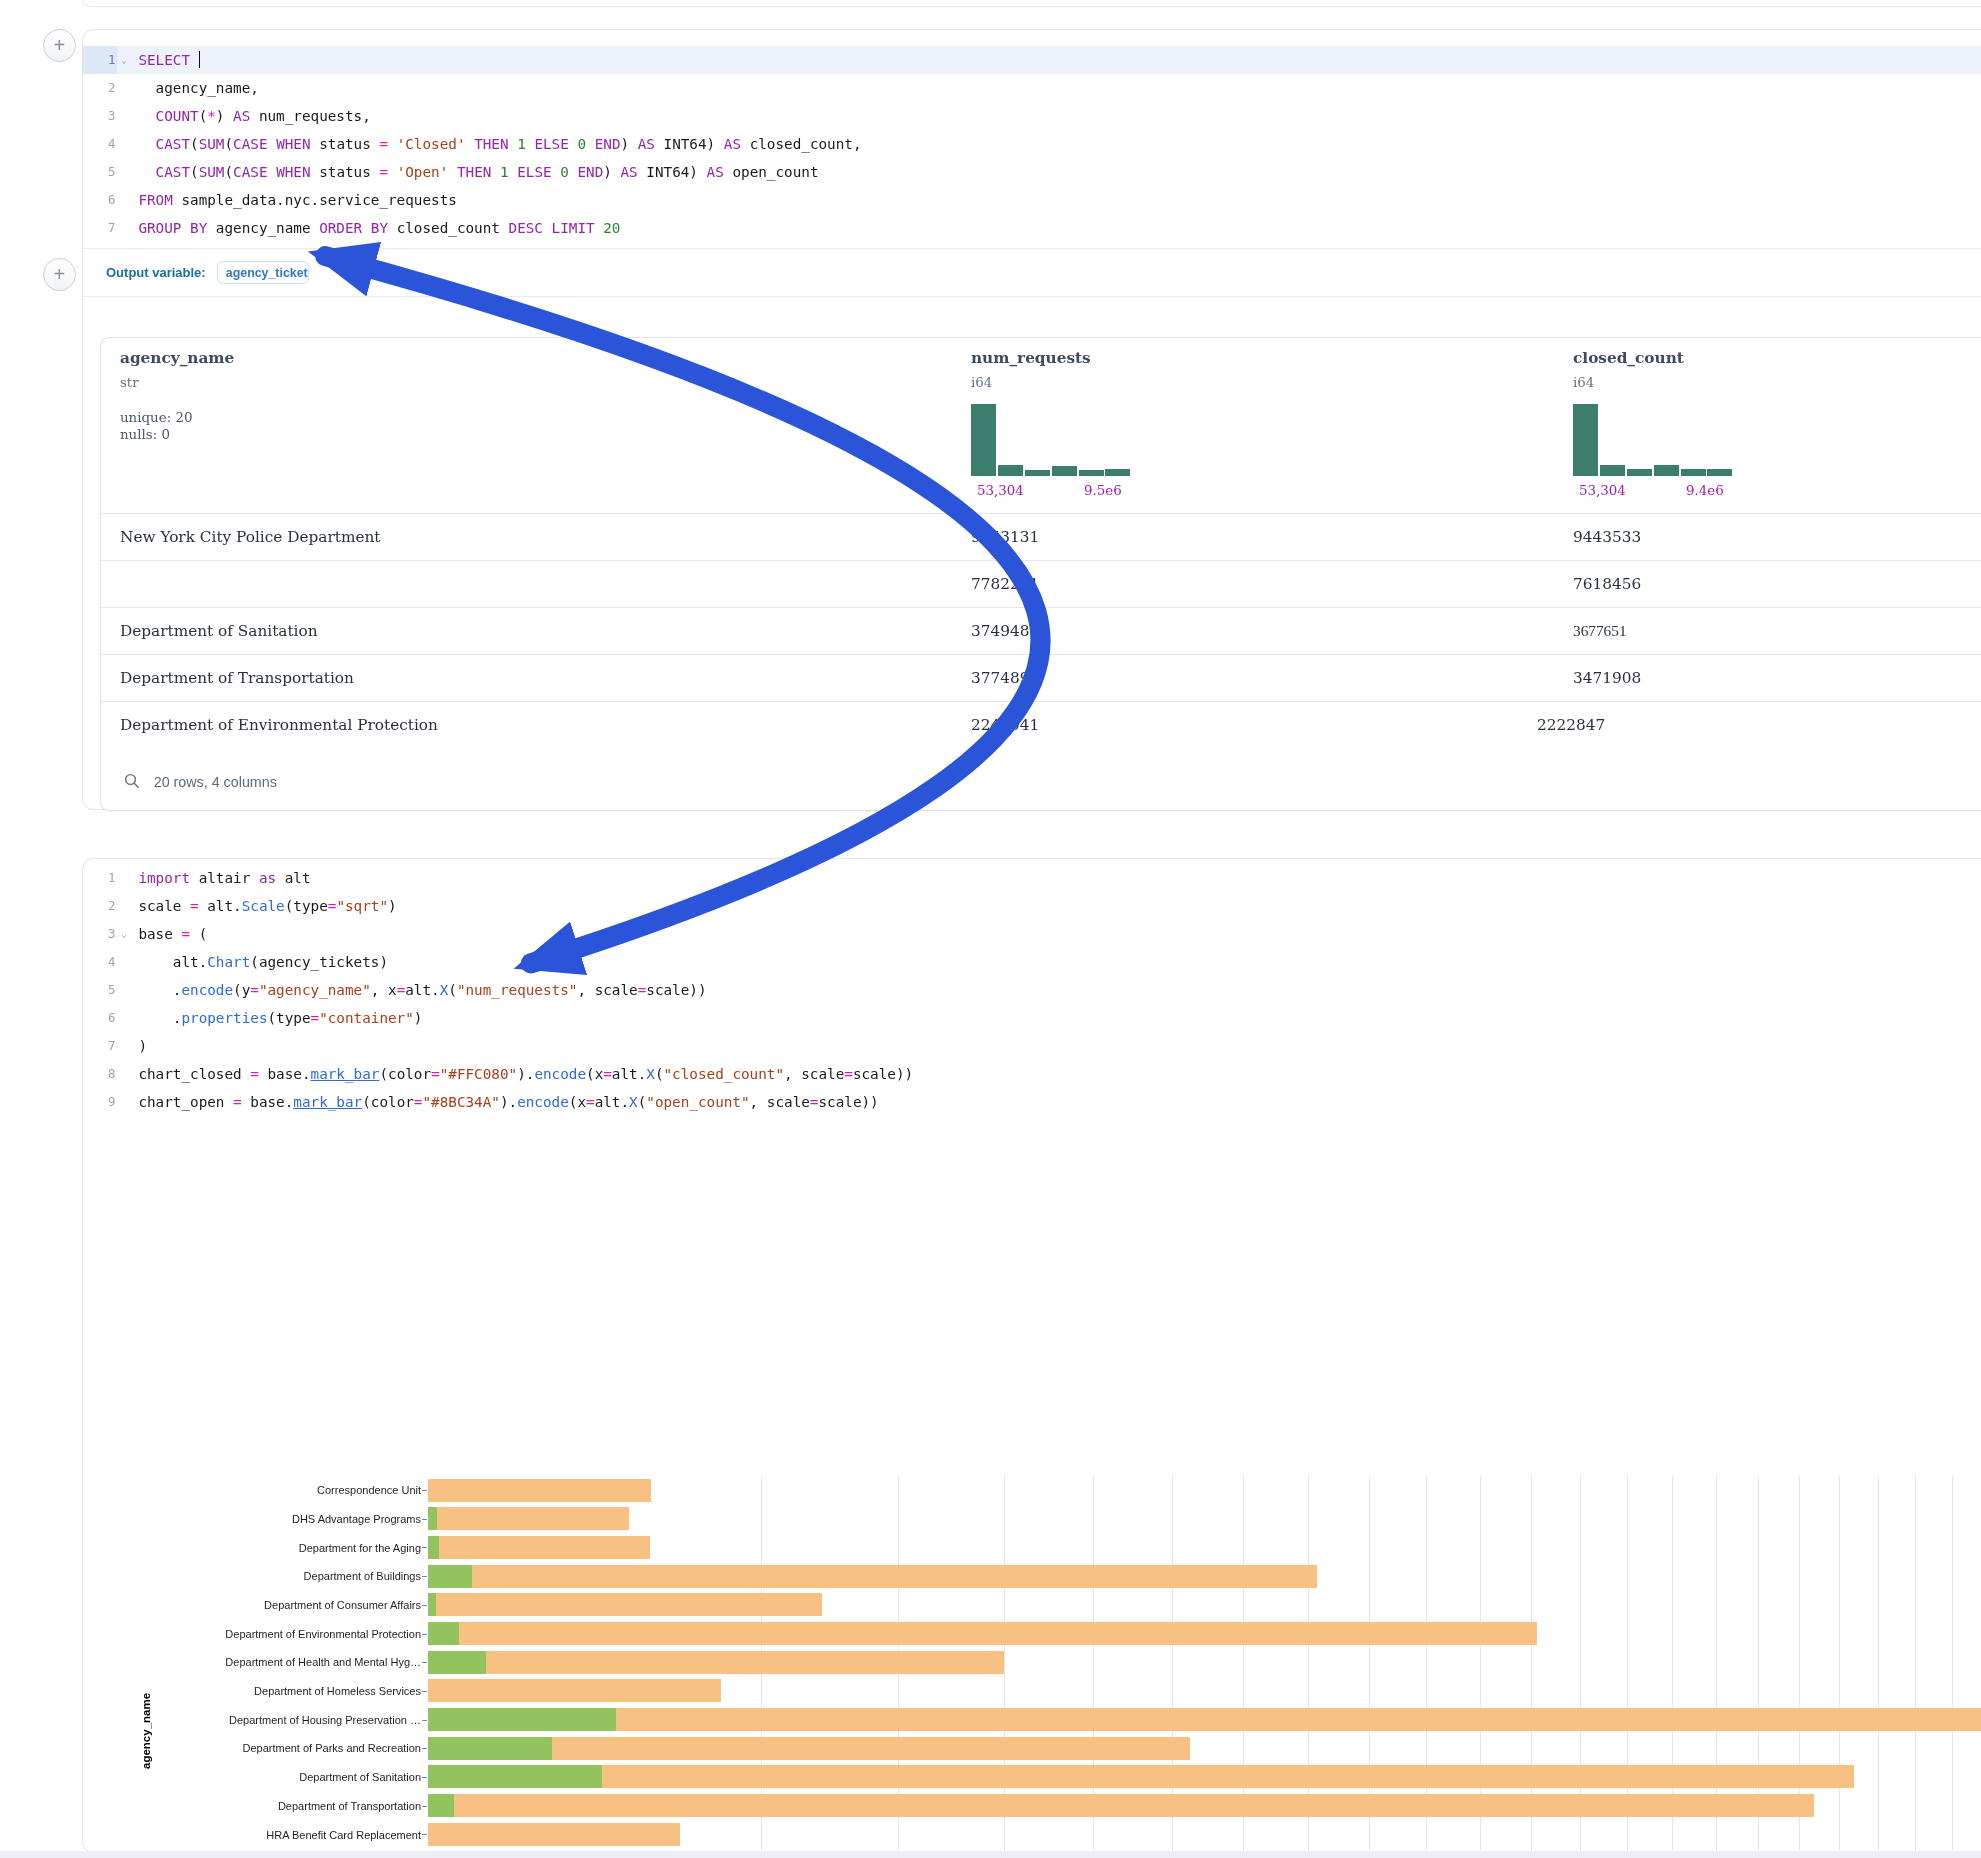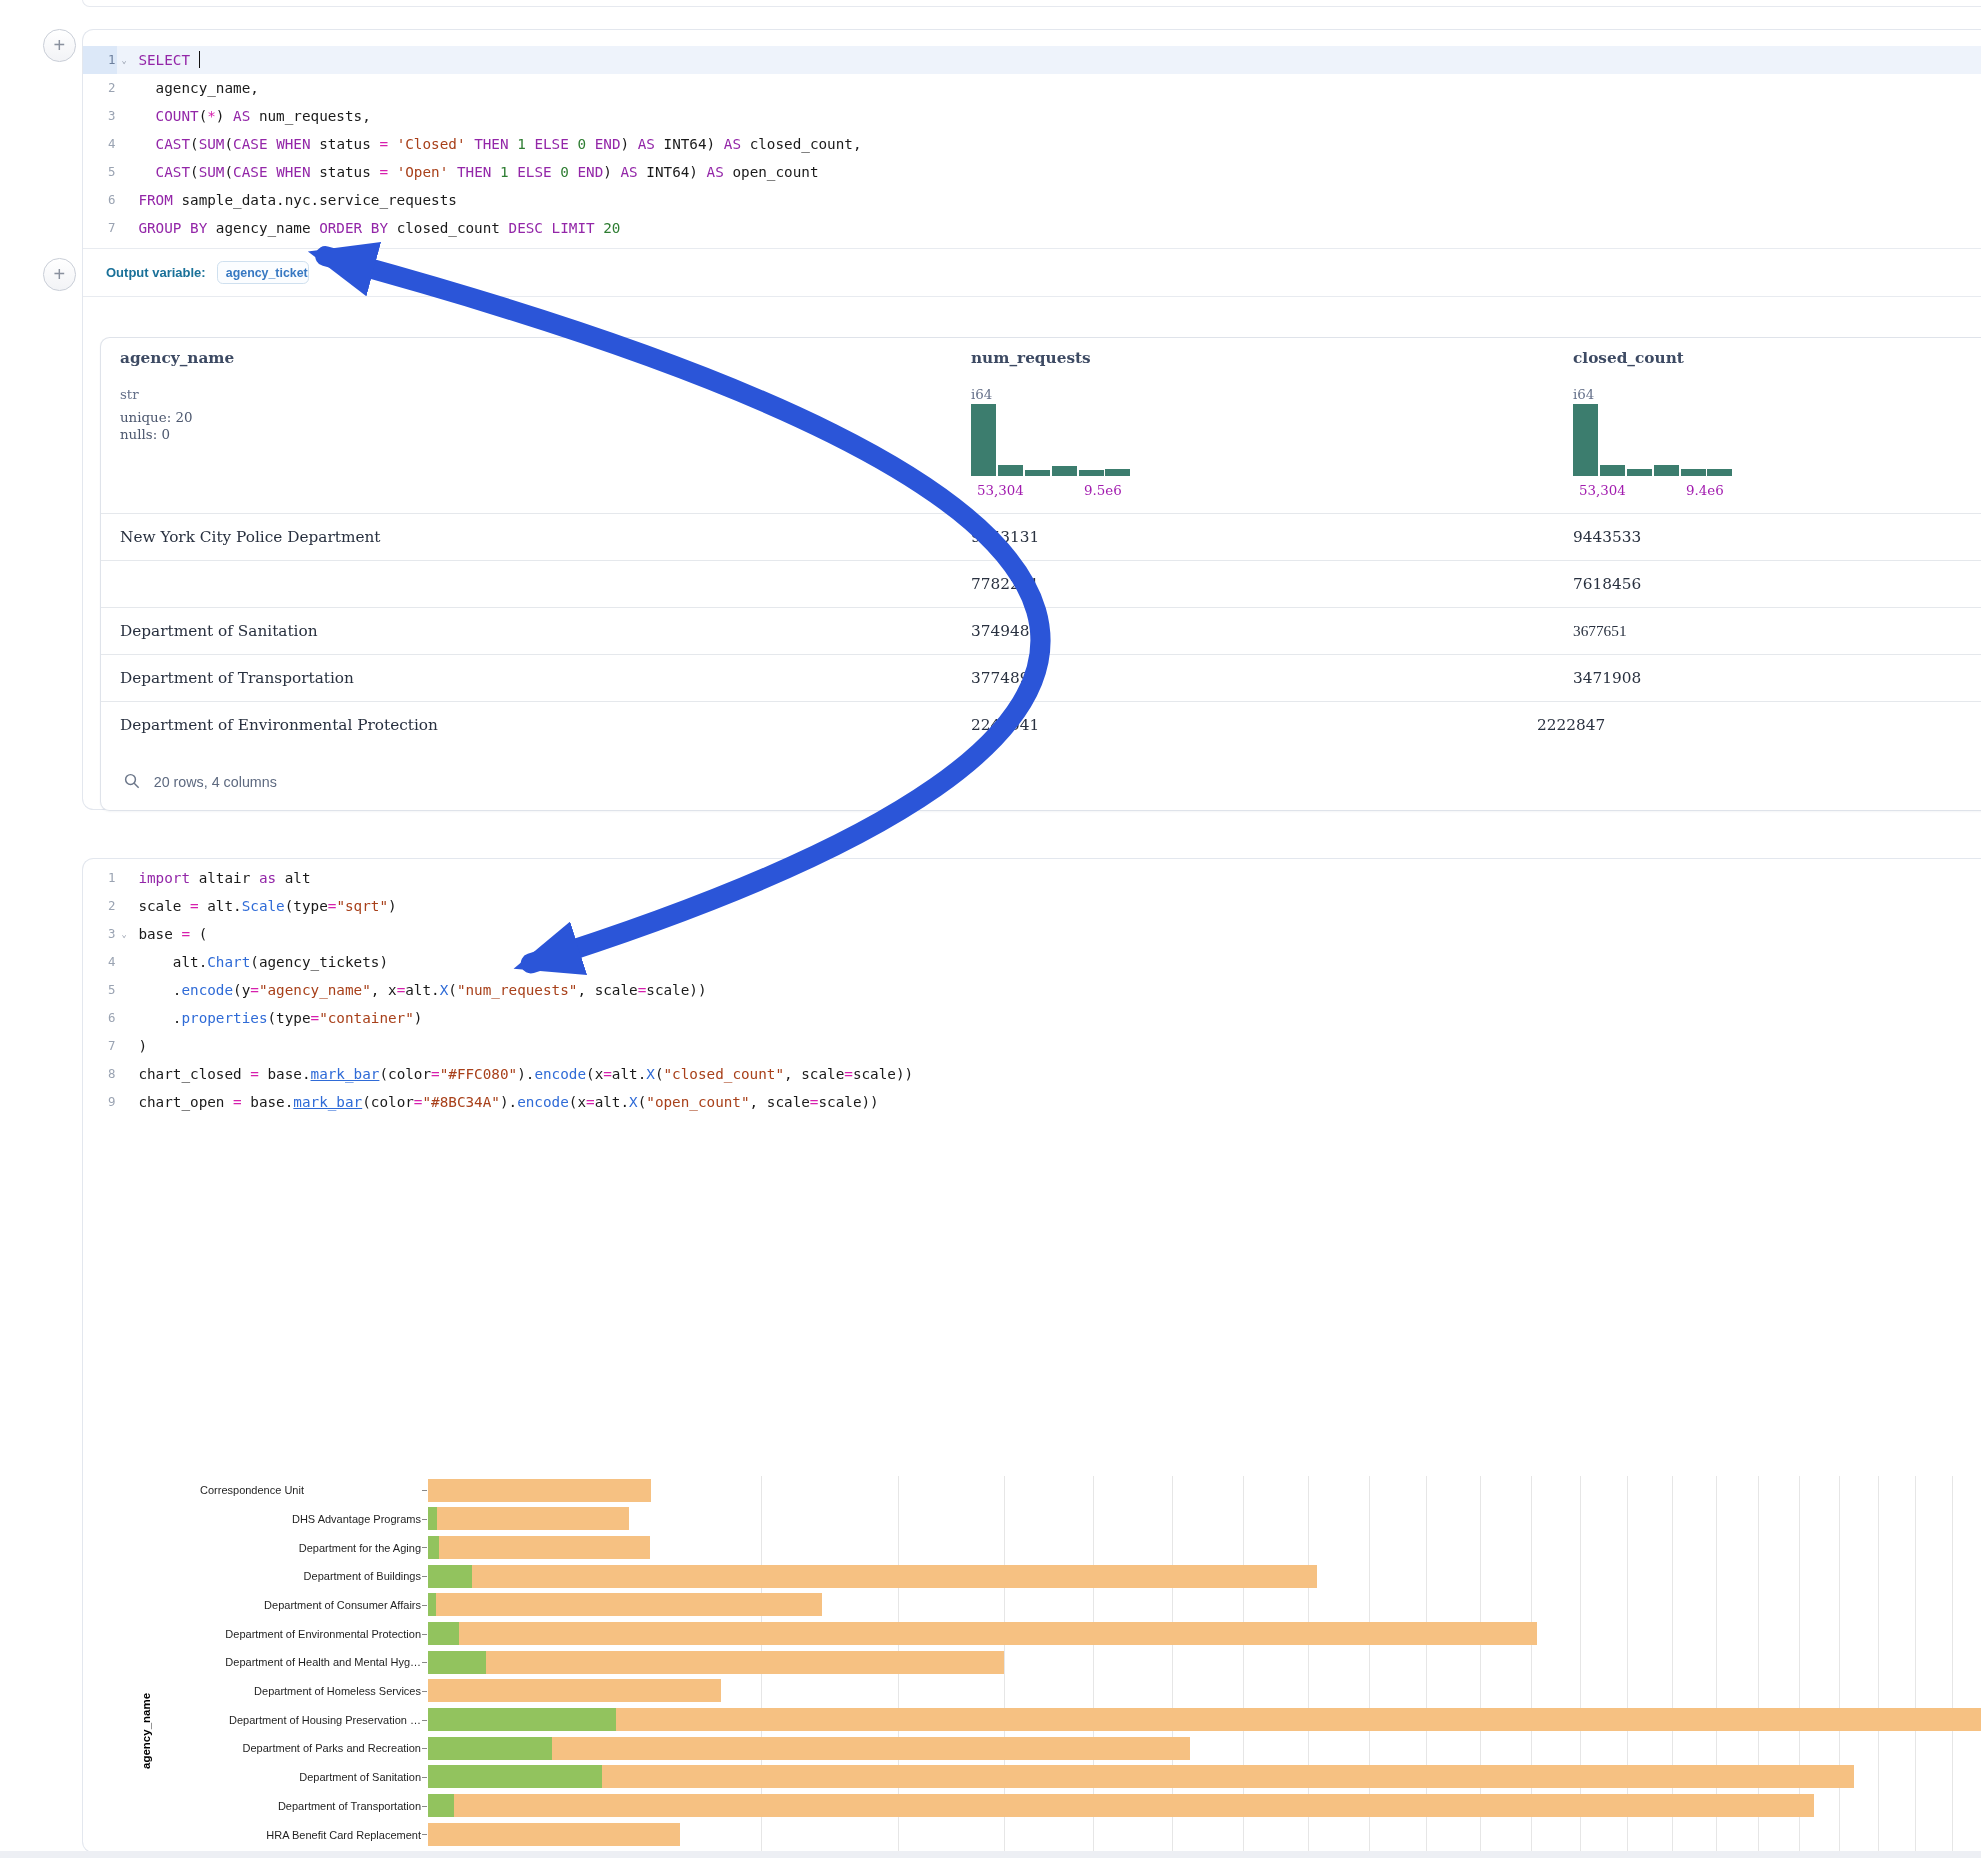--- a/index.html
+++ b/index.html
@@ -35,21 +35,21 @@
   .out-label{color:#1a7199;font-weight:bold;font-size:13px;}
   .out-pill{margin-left:11.5px;border:1px solid #cfe0ef;border-radius:5.7px;background:#fbfdff;
         color:#3778c2;font-weight:bold;font-size:12.4px;padding:3.8px 7.6px;width:75px;
         overflow:hidden;white-space:nowrap;}
   
   .table-card{position:absolute;border:1px solid #dfe3ea;border-radius:9.6px 0 0 9.6px;border-right:none;
         background:#fff;box-shadow:0 1px 1.9px rgba(40,50,70,.05);font-family:"DejaVu Serif","Liberation Serif",serif;}
   .thead{position:relative;height:175px;border-bottom:1px solid #e5e8ec;}
   .thcol{position:absolute;top:10.5px;}
   .th-name{font-weight:bold;font-size:15.3px;color:#3d4a63;}
-  .th-type{font-size:13.4px;color:#66718a;margin-top:20px;}
+  .th-type{font-size:13.4px;color:#66718a;margin-top:8px;}
   .th-stat{font-size:13.4px;color:#4d586f;line-height:17px;}
   .hist{position:absolute;top:66px;height:72px;display:flex;align-items:flex-end;gap:1.9px;}
   .hist .hb{width:25px;background:#3c7d6e;}
   .hist-lab{position:absolute;top:145px;font-size:13.4px;color:#a21caf;}
   .trow{position:relative;height:46px;border-bottom:1px solid #e5e8ec;}
   .trow:last-child{border-bottom:none;}
   .tcell{position:absolute;top:0;line-height:46px;font-size:15.3px;color:#28303f;white-space:nowrap;}
   .tfoot{position:relative;height:67px;display:flex;align-items:center;
         font-family:"Liberation Sans",sans-serif;font-size:14.3px;color:#5e6a80;}
   
@@ -184,21 +184,21 @@
       <div class="gridline" style="left: 1497px; top: 330px; height: 574px;"></div>
       <div class="gridline" style="left: 1544px; top: 330px; height: 574px;"></div>
       <div class="gridline" style="left: 1589px; top: 330px; height: 574px;"></div>
       <div class="gridline" style="left: 1633px; top: 330px; height: 574px;"></div>
       <div class="gridline" style="left: 1675px; top: 330px; height: 574px;"></div>
       <div class="gridline" style="left: 1716px; top: 330px; height: 574px;"></div>
       <div class="gridline" style="left: 1756px; top: 330px; height: 574px;"></div>
       <div class="gridline" style="left: 1795px; top: 330px; height: 574px;"></div>
       <div class="gridline" style="left: 1832px; top: 330px; height: 574px;"></div>
       <div class="gridline" style="left: 1869px; top: 330px; height: 574px;"></div>
-      <div class="ylab" style="right: 1561px; top: 338px; left: 0px; text-align: center;">Correspondence Unit</div>
+      <div class="ylab" style="right: 1561px; top: 338px; left: 0px;">Correspondence Unit</div>
       <div class="ytick" style="left: 339px; top: 344px;"></div>
       <div class="bar" style="left: 345px; top: 333px; width: 223px; background: rgb(246, 193, 130);"></div>
       <div class="ylab" style="right: 1561px; top: 367px; left: 0px;">DHS Advantage Programs</div>
       <div class="ytick" style="left: 339px; top: 373px;"></div>
       <div class="bar" style="left: 345px; top: 361px; width: 201px; background: rgb(246, 193, 130);"></div>
       <div class="bar" style="left: 345px; top: 361px; width: 9px; background: rgb(146, 195, 94);"></div>
       <div class="ylab" style="right: 1561px; top: 396px; left: 0px;">Department for the Aging</div>
       <div class="ytick" style="left: 339px; top: 401px;"></div>
       <div class="bar" style="left: 345px; top: 390px; width: 222px; background: rgb(246, 193, 130);"></div>
       <div class="bar" style="left: 345px; top: 390px; width: 10.5px; background: rgb(146, 195, 94);"></div>

